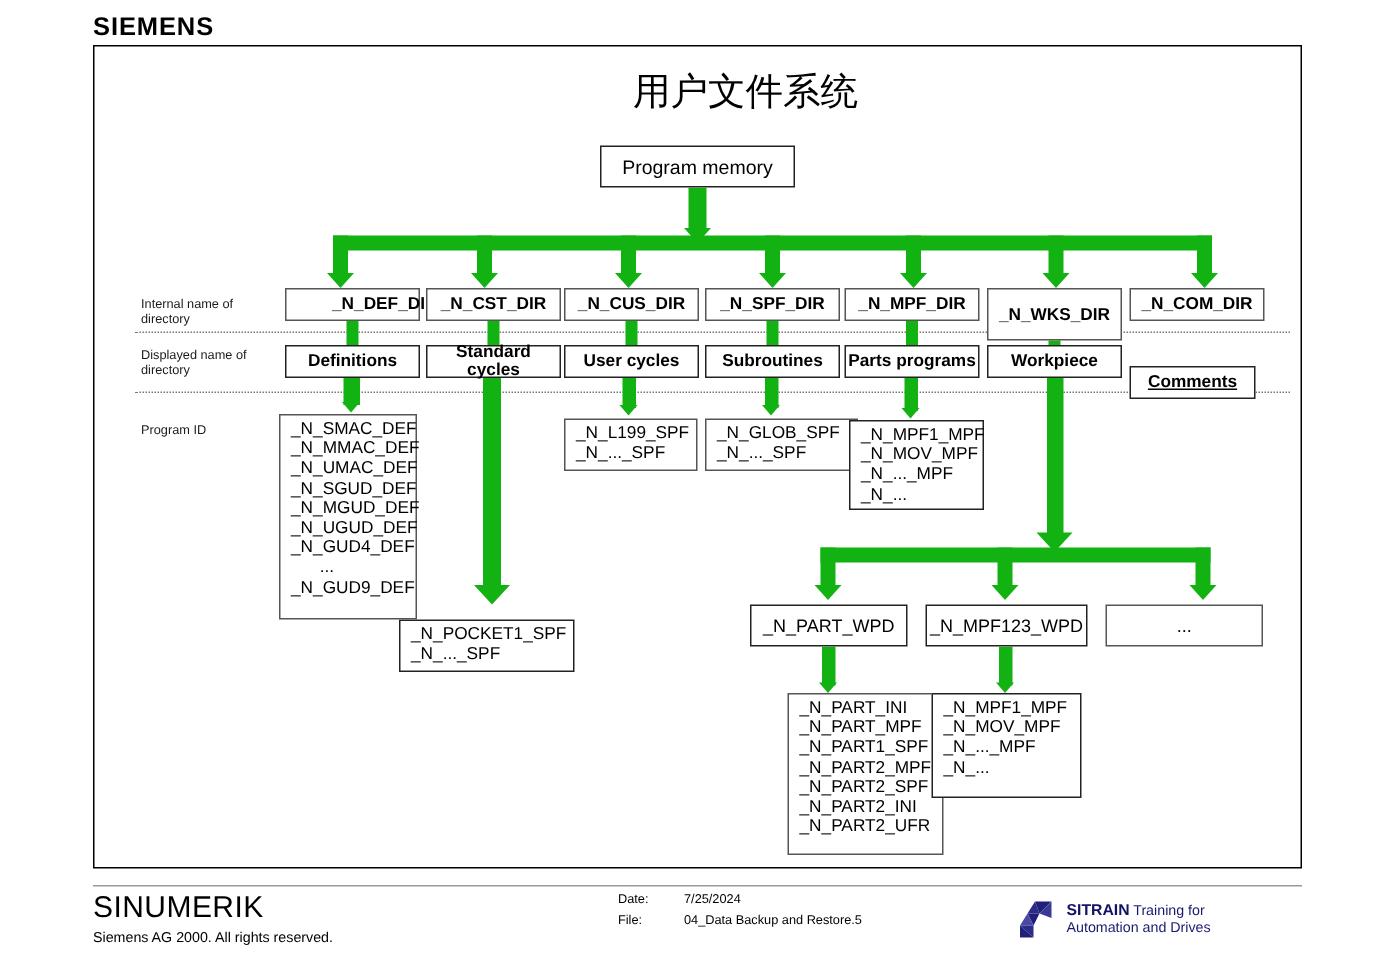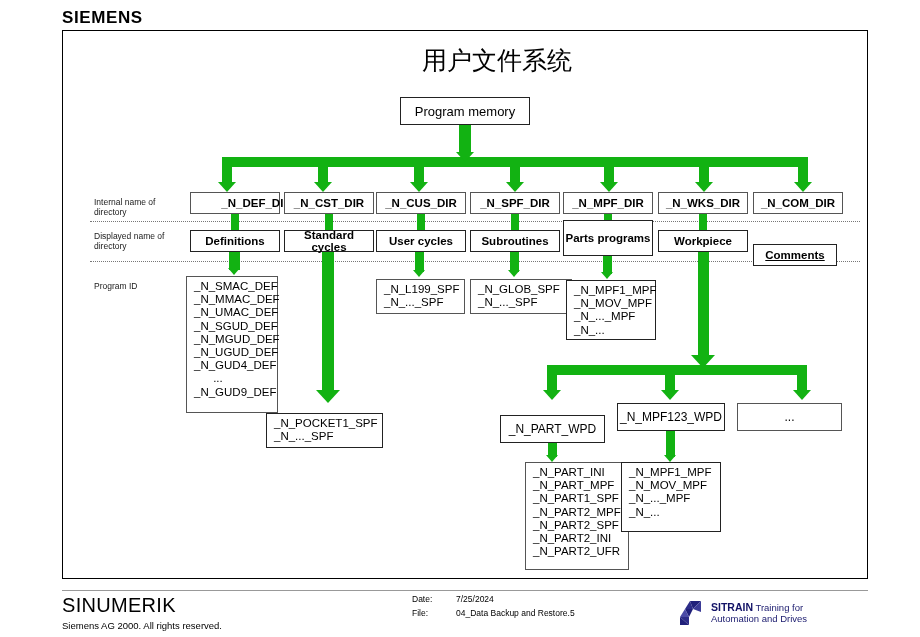--- a/index.html
+++ b/index.html
@@ -167,35 +167,35 @@
 </div>
 
 <div class="dotted" style="left:90px;top:221px;width:770px;"></div>
 <div class="dotted" style="left:90px;top:261px;width:770px;"></div>
 
 <div class="abs box" style="left:190px;top:192px;width:90px;height:22px;font-weight:bold;padding-left:43px;">_N_DEF_DIR</div>
 <div class="abs box" style="left:284px;top:192px;width:90px;height:22px;font-weight:bold;">_N_CST_DIR</div>
 <div class="abs box" style="left:376px;top:192px;width:90px;height:22px;font-weight:bold;">_N_CUS_DIR</div>
 <div class="abs box" style="left:470px;top:192px;width:90px;height:22px;font-weight:bold;">_N_SPF_DIR</div>
 <div class="abs box" style="left:563px;top:192px;width:90px;height:22px;font-weight:bold;">_N_MPF_DIR</div>
-<div class="abs box" style="left:658px;top:192px;width:90px;height:22px;font-weight:bold;">_N_WKS_DIR</div>
+<div class="abs box" style="left:658px;top:192px;width:90px;height:35px;font-weight:bold;">_N_WKS_DIR</div>
 <div class="abs box" style="left:753px;top:192px;width:90px;height:22px;font-weight:bold;">_N_COM_DIR</div>
 
 <div class="gv" style="left:231px;top:214px;width:8px;height:16px;"></div>
 <div class="gv" style="left:325px;top:214px;width:8px;height:16px;"></div>
 <div class="gv" style="left:417px;top:214px;width:8px;height:16px;"></div>
 <div class="gv" style="left:511px;top:214px;width:8px;height:16px;"></div>
 <div class="gv" style="left:604px;top:214px;width:8px;height:16px;"></div>
 <div class="gv" style="left:699px;top:214px;width:8px;height:16px;"></div>
 
 <div class="abs box dark bold" style="left:190px;top:230px;width:90px;height:22px;">Definitions</div>
 <div class="abs box dark bold" style="left:284px;top:230px;width:90px;height:22px;">Standard cycles</div>
 <div class="abs box dark bold" style="left:376px;top:230px;width:90px;height:22px;text-align:right;">User cycles</div>
 <div class="abs box dark bold" style="left:470px;top:230px;width:90px;height:22px;">Subroutines</div>
-<div class="abs box dark bold" style="left:563px;top:220px;width:90px;height:36px;">Parts programs</div>
+<div class="abs box dark bold" style="left:563px;top:230px;width:90px;height:22px;">Parts programs</div>
 <div class="abs box dark bold" style="left:658px;top:230px;width:90px;height:22px;">Workpiece</div>
 <div class="abs box dark bold" style="left:753px;top:244px;width:84px;height:22px;text-decoration:underline;">Comments</div>
 
 <div class="gv" style="left:229px;top:252px;width:11px;height:18px;"></div>
 <div class="ahead sm" style="left:228px;top:268px;"></div>
 
 <div class="gv" style="left:322px;top:252px;width:12px;height:140px;"></div>
 <div class="ahead big" style="left:316px;top:390px;"></div>
 
 <div class="gv" style="left:415px;top:252px;width:9px;height:20px;"></div>
@@ -248,21 +248,21 @@
 
 <div class="gv" style="left:547px;top:365px;width:10px;height:27px;"></div>
 <div class="ahead" style="left:543px;top:390px;"></div>
 
 <div class="gv" style="left:665px;top:365px;width:10px;height:27px;"></div>
 <div class="ahead" style="left:661px;top:390px;"></div>
 
 <div class="gv" style="left:797px;top:365px;width:10px;height:27px;"></div>
 <div class="ahead" style="left:793px;top:390px;"></div>
 
-<div class="abs box dark" style="left:500px;top:403px;width:105px;height:28px;font-size:12px;margin-top:12px;">_N_PART_WPD</div>
+<div class="abs box dark" style="left:500px;top:403px;width:105px;height:28px;font-size:12px;">_N_PART_WPD</div>
 <div class="abs box dark" style="left:617px;top:403px;width:108px;height:28px;font-size:12px;">_N_MPF123_WPD</div>
 <div class="abs box" style="left:737px;top:403px;width:105px;height:28px;font-size:12px;">...</div>
 
 <div class="gv" style="left:548px;top:431px;width:9px;height:26px;"></div>
 <div class="ahead sm" style="left:546px;top:455px;"></div>
 
 <div class="gv" style="left:666px;top:431px;width:9px;height:26px;"></div>
 <div class="ahead sm" style="left:664px;top:455px;"></div>
 
 <div class="abs box list" style="left:525px;top:462px;width:104px;height:108px;">

